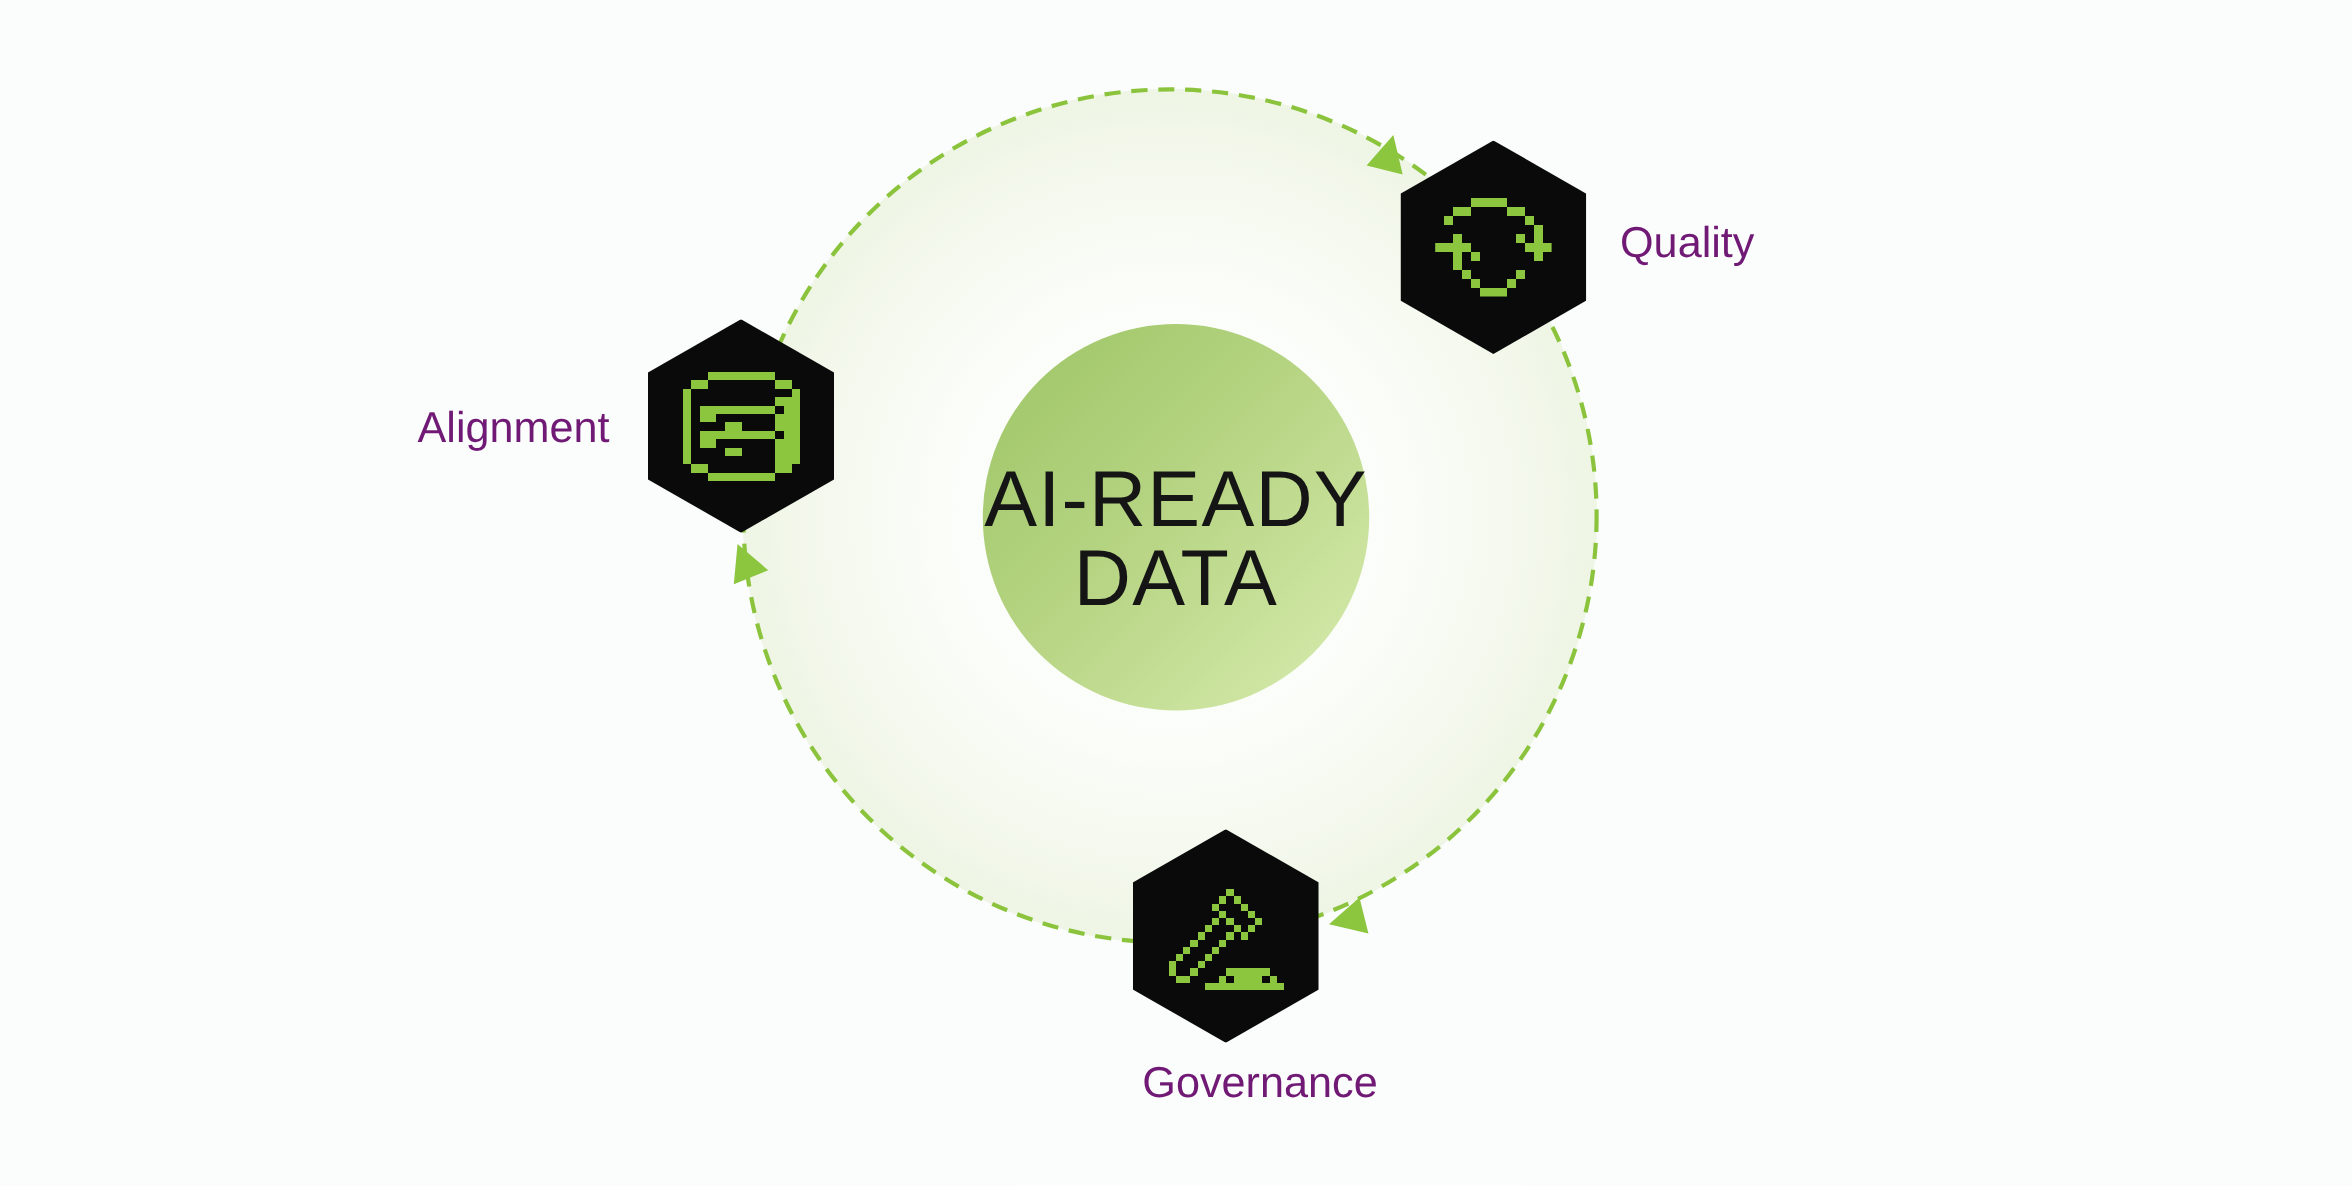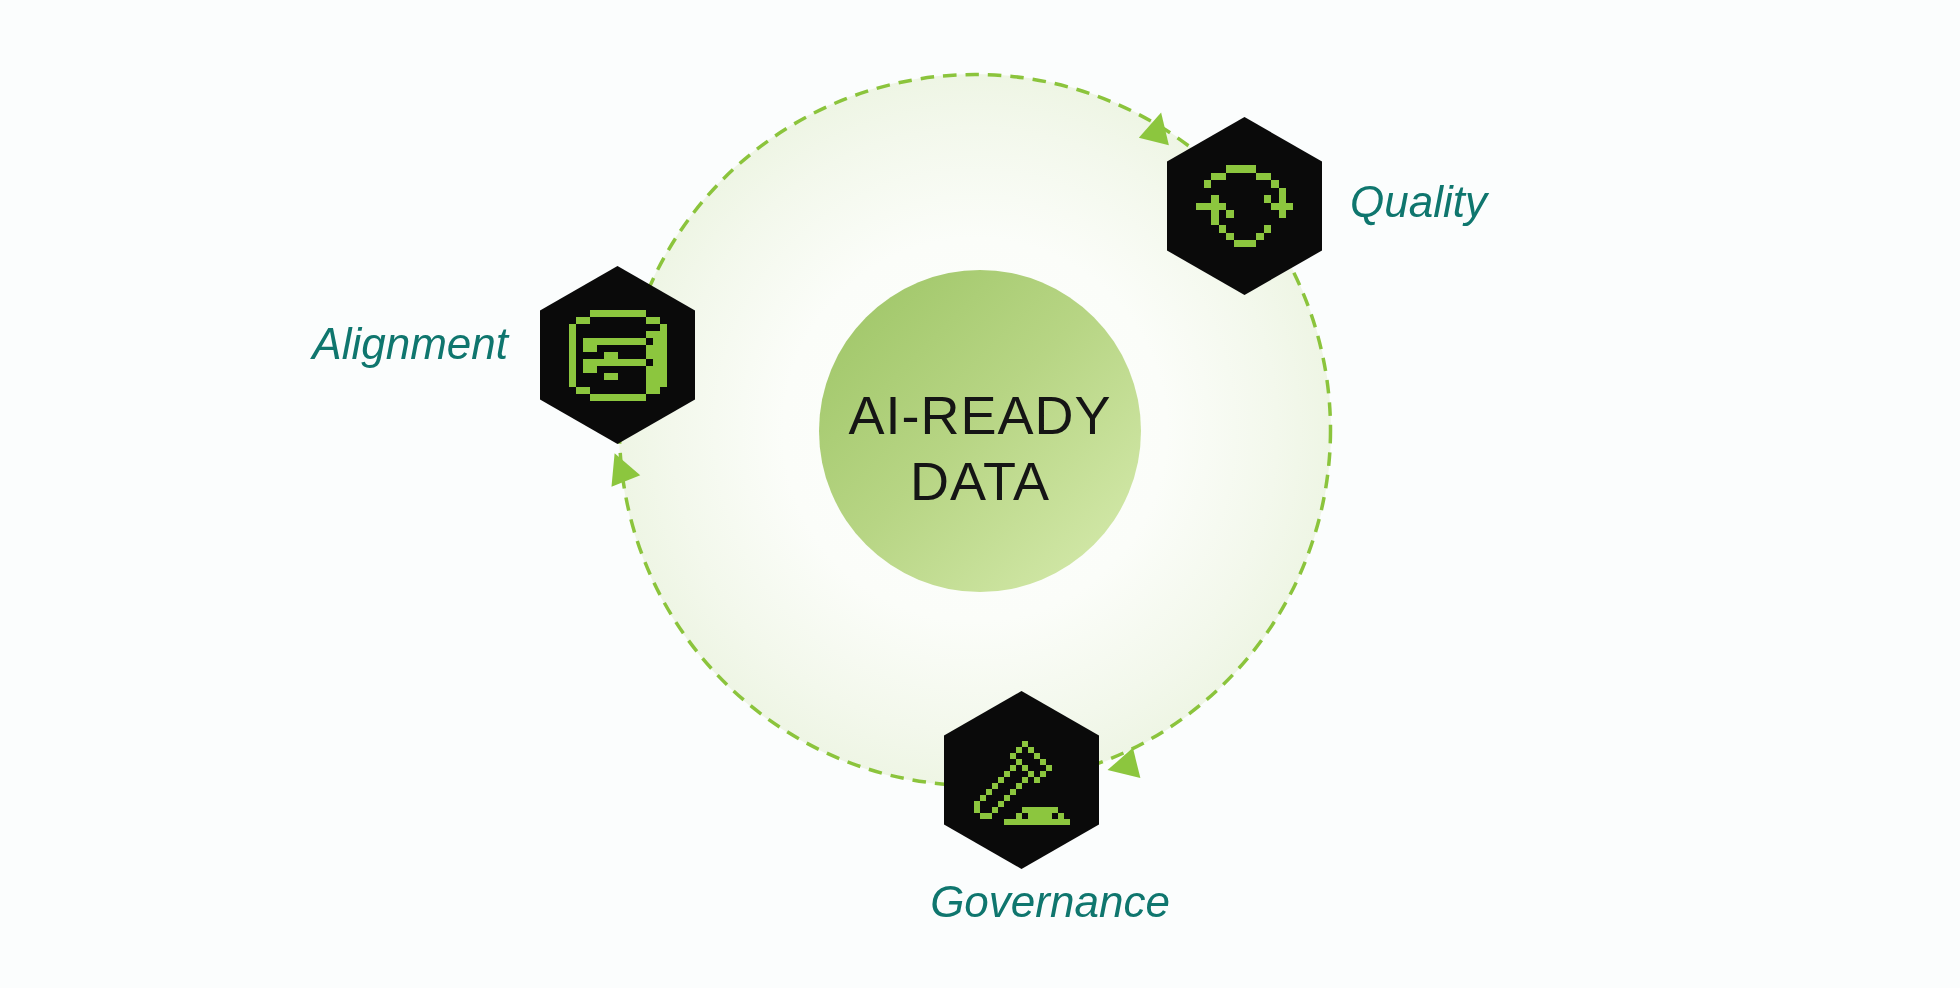--- a/index.html
+++ b/index.html
@@ -25,42 +25,41 @@
     position:absolute;left:819px;top:270px;width:322px;height:322px;
     border-radius:50%;
     background:linear-gradient(135deg,#9cc464 0%,#b7d584 48%,#d8ecb0 100%);
     display:flex;flex-direction:column;align-items:center;justify-content:center;
     padding-top:0;box-sizing:border-box;
     z-index:3;
   }
   .center-text{
     margin-top:34px;
     text-align:center;
-    font-size:54px;line-height:66px;letter-spacing:1px;
+    font-size:66px;line-height:66px;letter-spacing:1px;
     color:#151515;font-weight:400;
   }
   
   .hex{
     position:absolute;width:155px;height:178px;
     background:#0a0a0a;
     clip-path:polygon(50% 0%,100% 25%,100% 75%,50% 100%,0% 75%,0% 25%);
     display:flex;align-items:center;justify-content:center;
     z-index:4;
   }
   .hex-quality{left:1167px;top:117px;}
   .hex-alignment{left:540px;top:266px;}
   .hex-governance{left:944px;top:691px;}
   .node-label{
     position:absolute;z-index:5;
-    font-size:44px;line-height:48px;color:#0f766e;font-weight:400;
+    font-size:36px;line-height:48px;color:#701a75;font-weight:400;
     white-space:nowrap;
-    font-style:italic;
   }
   .label-quality{left:1350px;top:178px;}
-  .label-alignment{right:1452px;top:320px;text-align:right;}
+  .label-alignment{right:1452px;top:332px;text-align:right;}
   .label-governance{left:1031px;top:878px;transform:translateX(-50%);margin-left:19px;}
   .px-icon{display:block;}
 </style>
 </head>
 <body>
 
 <div class="canvas">
 
   <div class="glow"></div>
 

